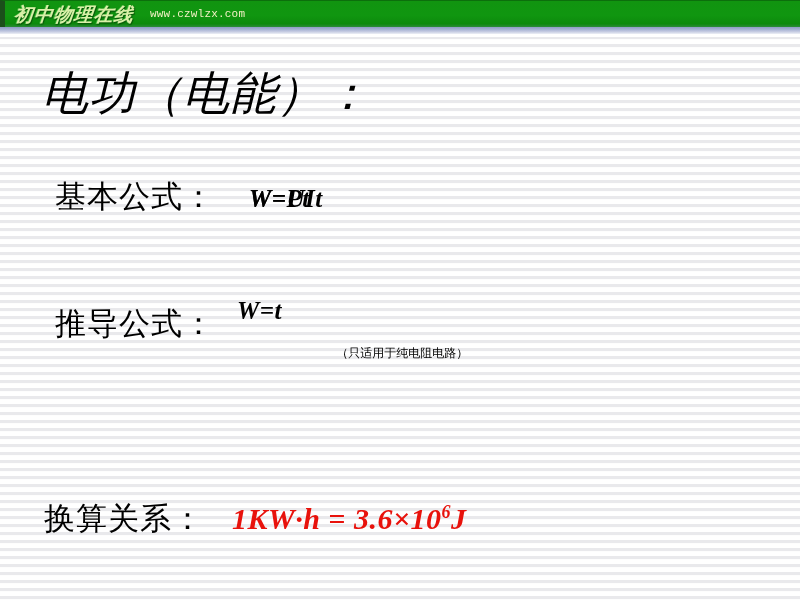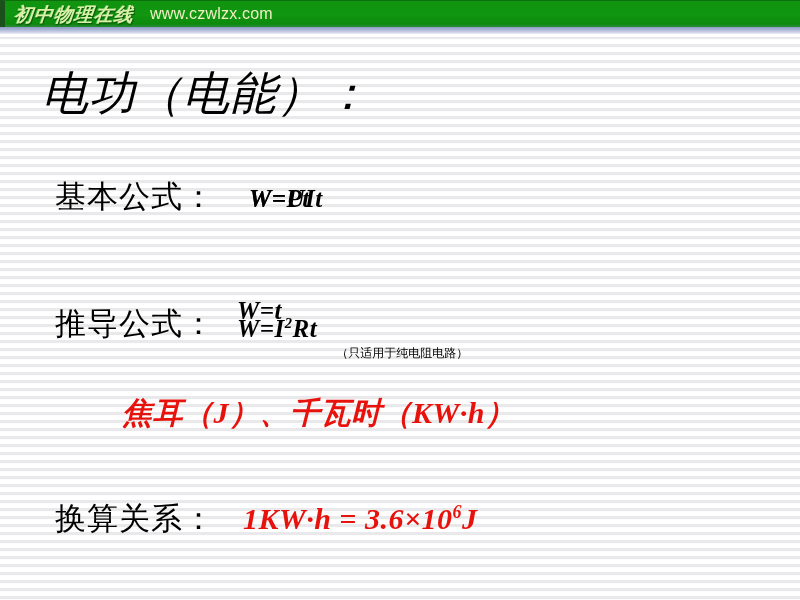--- a/index.html
+++ b/index.html
@@ -76,22 +76,22 @@
     color: #d9f0a8;
     text-shadow:
        1px 1px 0 #0a5f0a,
       -1px 0 0 #3cb83c,
        0 1px 2px rgba(0,0,0,.55);
     white-space: nowrap;
     transform: skewX(-6deg);
   }
   .logo-url {
     margin-left: 16px;
-    font-family: Liberation Sans, sans-serif;
-    font-size: 16px;
+    font-family: Liberation Mono, monospace;
+    font-size: 11px;
     line-height: 16px;
     color: #f2f0c4;
     letter-spacing: .2px;
     white-space: nowrap;
   }
 
   
   #title {
     position: absolute;
     left: 42px;
@@ -191,21 +191,21 @@
   .value-red sup {
     font-size: .6em;
     vertical-align: super;
     line-height: 0;
   }
 
   
   #row-basic     { left: 55px;  top: 178px; }
   #row-derived   { left: 55px;  top: 292px; }
   #row-unit      { left: 92px;  top: 394px; }
-  #row-convert   { left: 55px;  top: 500px; }
+  #row-convert   { left: 44px;  top: 500px; }
 
   .gap-basic   { display:inline-block; width: 34px; }
   .gap-derived { display:inline-block; width: 22px; }
   .gap-unit    { display:inline-block; width: 30px; }
   .gap-convert { display:inline-block; width: 28px; }
   .gap-note    { display:inline-block; width: 14px; }
 </style>
 </head>
 <body>
 
@@ -244,37 +244,33 @@
     <span class="row-label">推导公式：</span>
     <span class="gap-derived"></span>
 
     <span class="overlap math">
       
       <span class="spacer">
         <span>W</span><span>=</span><span class="frac"><span class="num"><span>U</span><sup>2</sup></span><span class="den">R</span></span><span>t</span>
       </span>
 
       
-      <span class="lay" style="top:18px;">
-        <span>W</span><span>=</span><span>I</span><sup>2</sup><span>Rt</span>
-      </span>
 
       
       <span class="lay">
         <span>W</span><span>=</span><span>t</span>
       </span>
     </span>
 
     <span class="gap-note"></span>
     <span class="note">（只适用于纯电阻电路）</span>
   </div>
 
   <div class="row" id="row-unit">
     <span class="gap-unit"></span>
-    <span class="value-red">焦耳（J）、千瓦时（KW·h）</span>
   </div>
 
   <div class="row" id="row-convert">
     <span class="row-label">换算关系：</span>
     <span class="gap-convert"></span>
     <span class="value-red"><span>1KW·h = 3.6×10</span><sup>6</sup><span>J</span></span>
   </div>
 
 </div>
 

